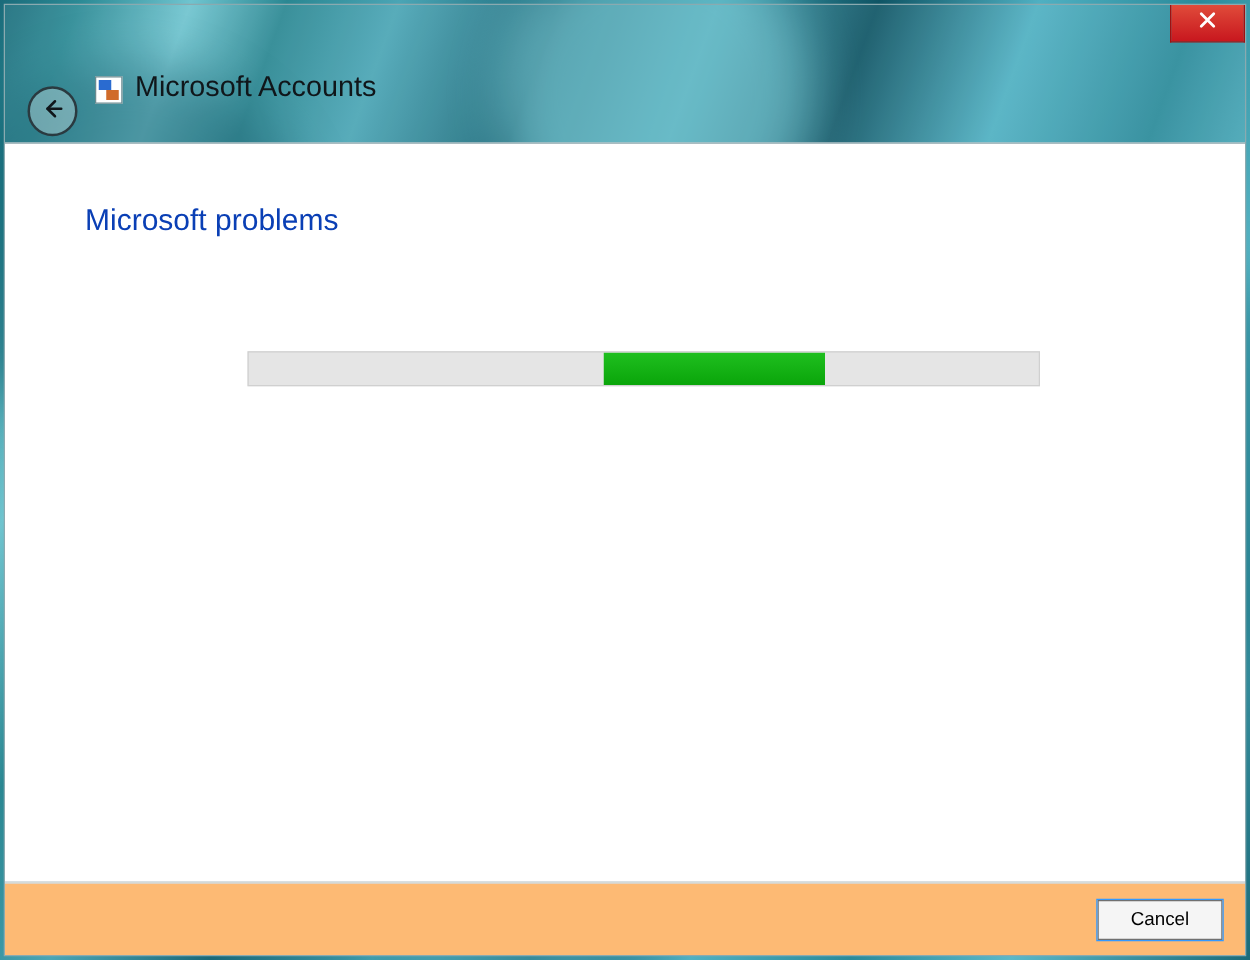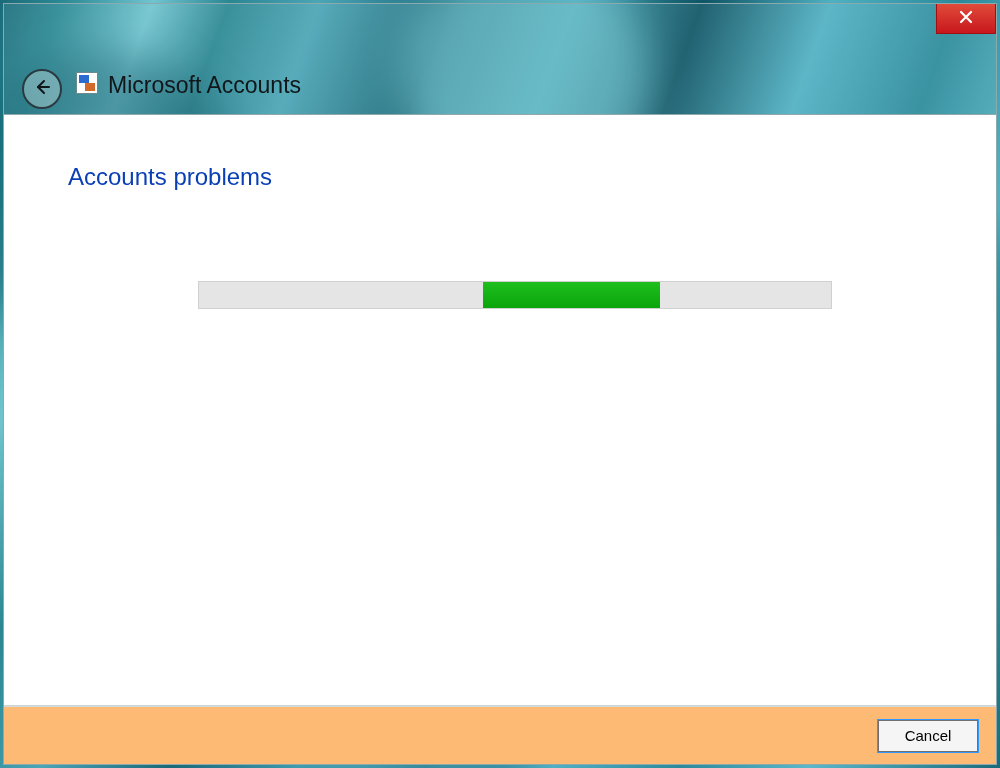--- a/index.html
+++ b/index.html
@@ -72,23 +72,23 @@
       background: rgba(230,240,240,0.35);
       display: flex;
       align-items: center;
       justify-content: center;
       cursor: pointer;
     }
     .back-btn svg { width: 18px; height: 18px; }
     .header-title-wrap {
       position: absolute;
       left: 72px;
-      top: 68px;
-      display: flex;
-      align-items: flex-start;
+      top: 52px;
+      display: flex;
+      align-items: flex-end;
       gap: 10px;
     }
     .app-icon {
       width: 22px;
       height: 22px;
       background: #ffffff;
       border: 1px solid #6a8a90;
       position: relative;
     }
     .app-icon::before {
@@ -193,21 +193,21 @@
     </div>
 
     <div class="header-title-wrap">
       <div class="app-icon"></div>
       <div class="header-title">Microsoft Accounts</div>
     </div>
 
   </div>
 
   <div class="content">
-    <div class="status-heading">Accounts problems</div>
+    <div class="status-heading">Microsoft problems</div>
 
     <div class="progress-wrap">
       <div class="progressbar">
         <div class="progressbar-fill" style="left:45%;width:28%;"></div>
       </div>
     </div>
   </div>
 
   <div class="footer">
     <button class="cancel-btn">Cancel</button>

